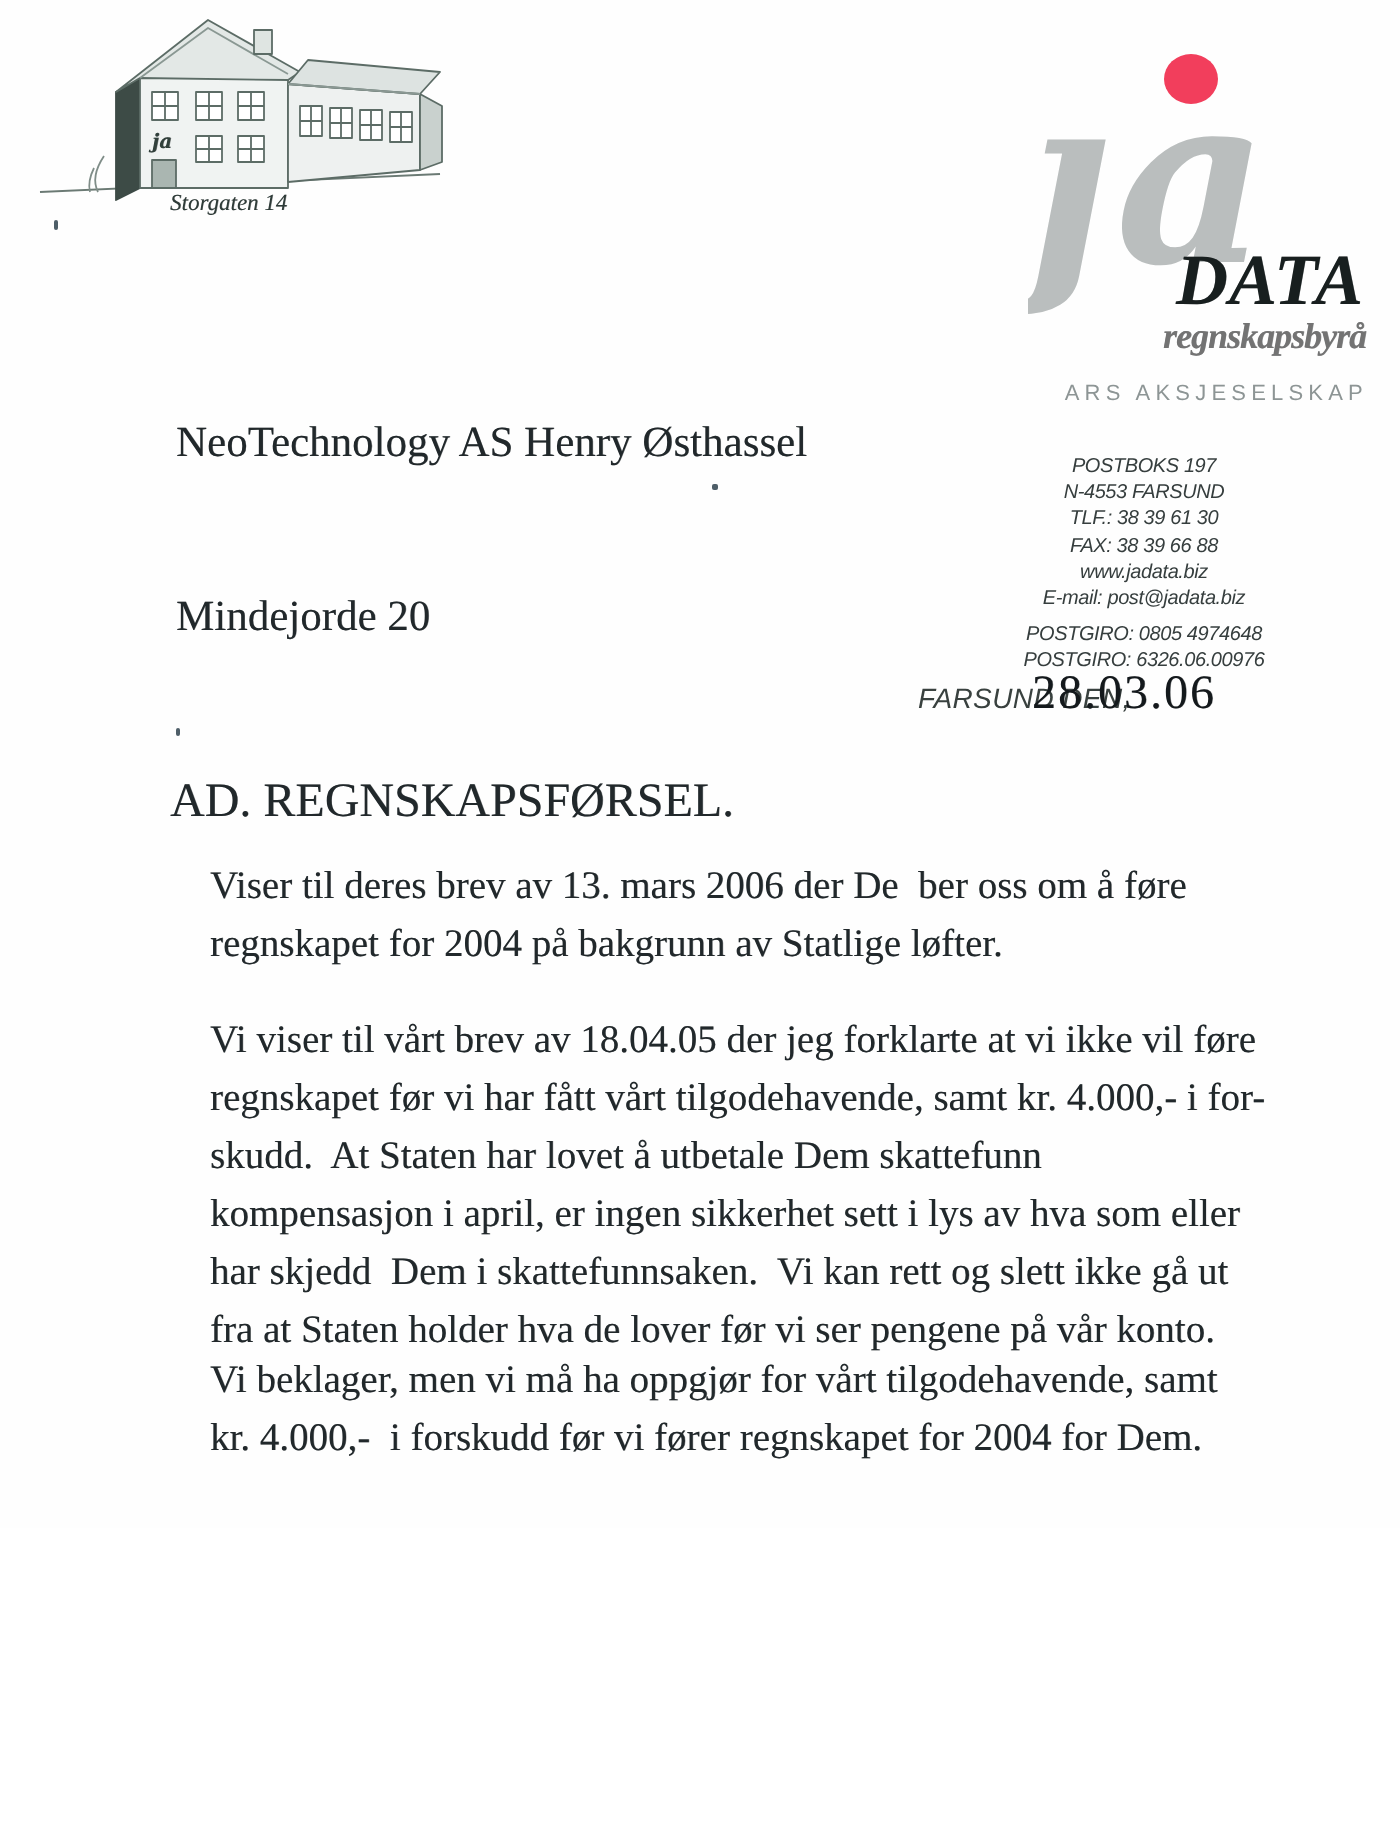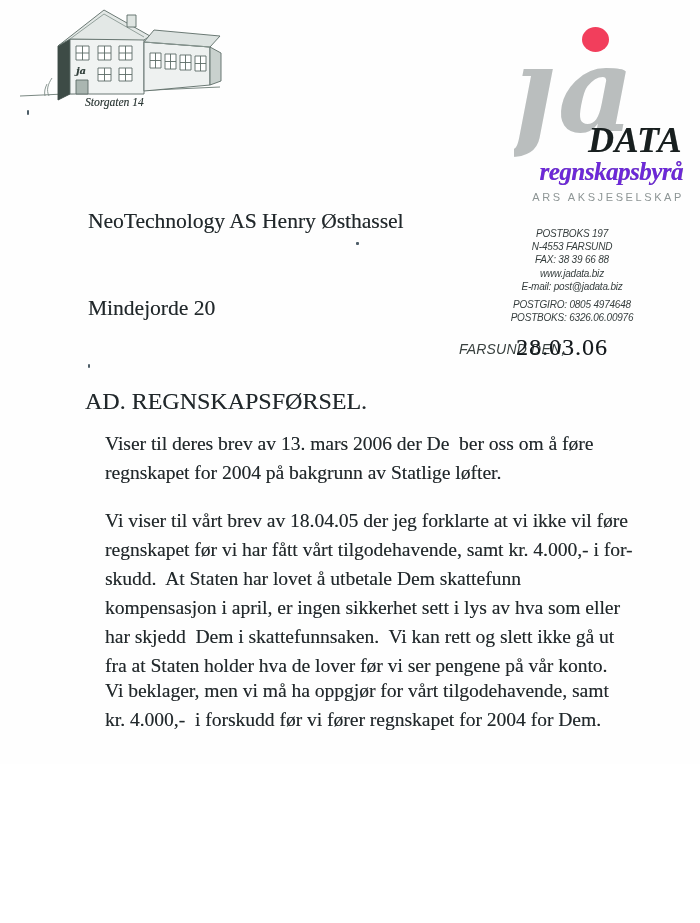--- a/index.html
+++ b/index.html
@@ -12,21 +12,21 @@
   .house{position:absolute;left:14px;top:6px;width:215px;height:110px;}
   .house-caption{position:absolute;left:71px;top:90px;font-style:italic;font-size:11.5px;color:#2e3b38;}
   
   .logo-dot{position:absolute;left:582px;top:27px;width:27px;height:25px;border-radius:50%;background:#f23e5c;}
   .ja-wrap{position:absolute;left:514px;top:68px;width:196px;height:104px;overflow:hidden;}
   .ja-inner{position:relative;top:-47px;font-family:"DejaVu Serif",serif;font-style:italic;font-weight:bold;
             font-size:118px;line-height:138px;color:#babebe;letter-spacing:1px;text-shadow:none;}
   .logo-data{position:absolute;right:18px;top:122px;font-family:"Liberation Serif",serif;font-style:italic;font-weight:bold;
              font-size:36px;color:#181f1f;letter-spacing:0.5px;line-height:1;}
   .logo-byra{position:absolute;right:17px;top:159px;font-family:"Liberation Serif",serif;font-style:italic;font-weight:bold;
-             font-size:25px;letter-spacing:-0.5px;color:#6d28d9;line-height:1;}
+             font-size:18px;letter-spacing:-0.5px;color:#737373;line-height:1;}
   .logo-ars{position:absolute;right:16px;top:192px;font-family:"Liberation Sans",sans-serif;
             font-size:11px;letter-spacing:2.6px;color:#8d9595;line-height:1;text-shadow:none;}
   
   .recipient{position:absolute;left:88px;top:149px;font-size:21.5px;line-height:29px;white-space:pre;}
   
   .contact{position:absolute;left:452px;top:227px;width:240px;text-align:center;
            font-family:"Liberation Sans",sans-serif;font-style:italic;font-size:10px;
            letter-spacing:-0.2px;line-height:13.2px;color:#363e3e;text-shadow:none;}
   .contact .giro{margin-top:5px;}
   .contact .org{font-size:7.5px;margin-top:1px;color:#4a5252;}
@@ -111,25 +111,26 @@
   <div class="logo-ars">ARS AKSJESELSKAP</div>
 
   <div class="recipient">
     <div>NeoTechnology AS Henry Østhassel</div>
     <div>Mindejorde 20</div>
   </div>
 
   <div class="contact">
     <div>POSTBOKS 197</div>
     <div>N-4553 FARSUND</div>
+    <div>TLF.: 38 39 61 30</div>
     <div>FAX: 38 39 66 88</div>
     <div>www.jadata.biz</div>
     <div>E-mail: post@jadata.biz</div>
     <div class="giro">POSTGIRO: 0805 4974648</div>
-    <div>POSTBOKS: 6326.06.00976</div>
+    <div>POSTGIRO: 6326.06.00976</div>
   </div>
 
   <div class="place-label">FARSUND DEN,</div>
   <div class="date">28.03.06</div>
 
   <div class="subject">AD. REGNSKAPSFØRSEL.</div>
   <div class="para p1">Viser til deres brev av 13. mars 2006 der De  ber oss om å føre
 regnskapet for 2004 på bakgrunn av Statlige løfter.</div>
   <div class="para p2">Vi viser til vårt brev av 18.04.05 der jeg forklarte at vi ikke vil føre
 regnskapet før vi har fått vårt tilgodehavende, samt kr. 4.000,- i for-

